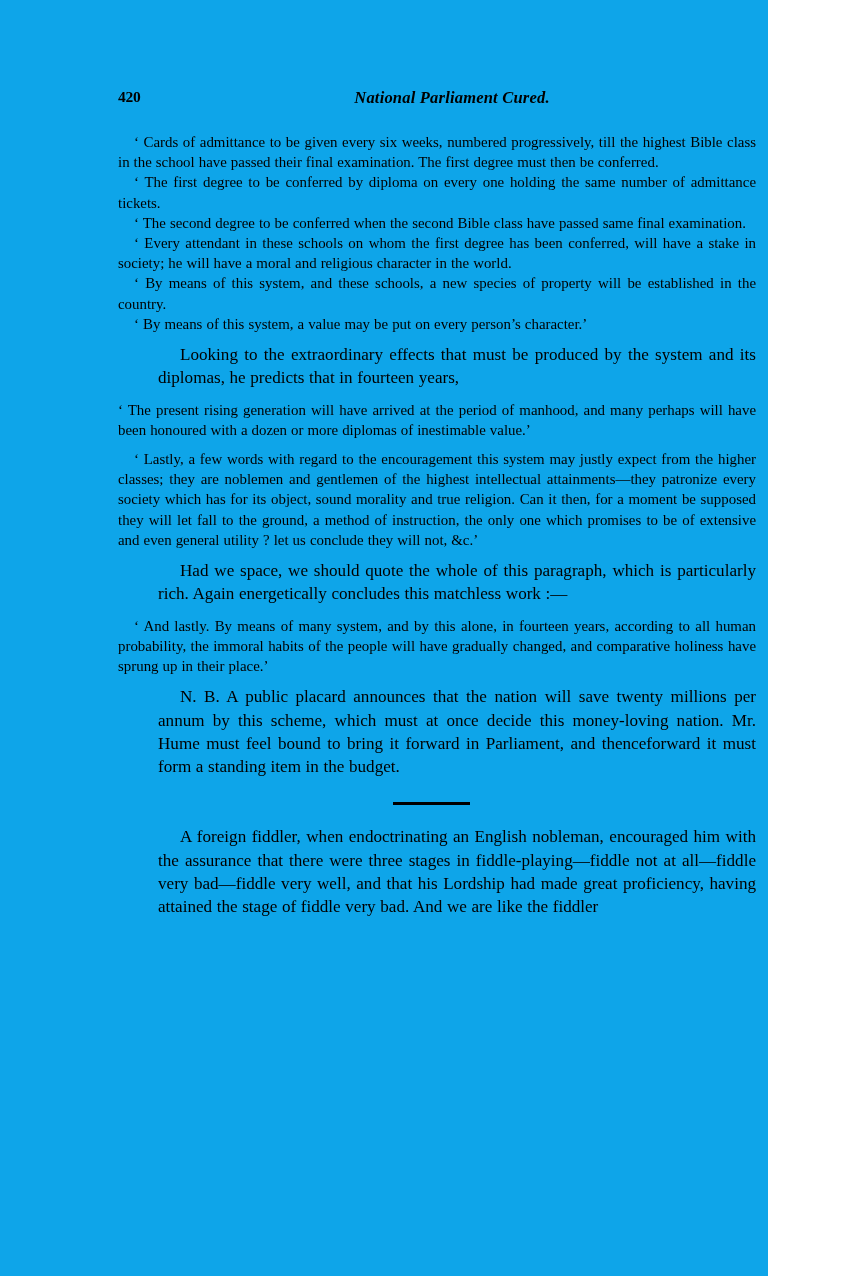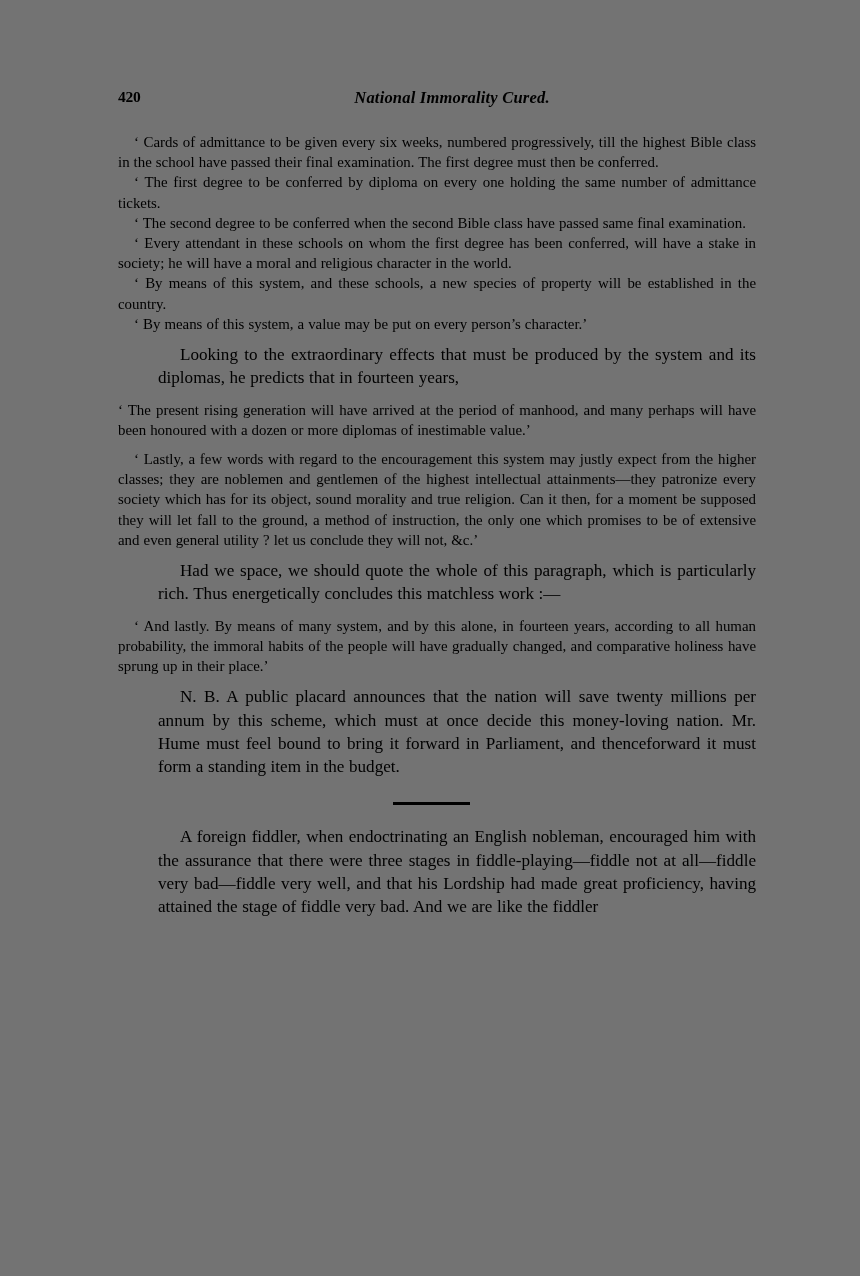--- a/index.html
+++ b/index.html
@@ -7,23 +7,23 @@
     margin: 0;
     padding: 0;
     background: #ffffff;
   }
   body {
     font-family: "Liberation Serif", "DejaVu Serif", serif;
     color: #000000;
   }
   .page {
     position: relative;
-    width: 860px;
+    width: 768px;
     height: 1276px;
-    background: #737373;
+    background: #0ea5e9;
     overflow: hidden;
     box-sizing: border-box;
   }
   .content {
     position: absolute;
     left: 118px;
     top: 88px;
     width: 638px;
   }
 
@@ -102,21 +102,21 @@
   }
 </style>
 </head>
 <body>
 
 <div class="page">
   <div class="content">
 
     <div class="running-head">
       <span class="folio">420</span>
-      <span class="head-title">National Immorality Cured.</span>
+      <span class="head-title">National Parliament Cured.</span>
     </div>
 
     <div class="blk quote-text quote-run">
       <p style="text-align-last: left;">‘ Cards of admittance to be given every six weeks, numbered progressively, till the highest Bible class in the school have passed their final examination.   The first degree must then be conferred.</p>
       <p style="text-align-last: left;">‘ The first degree to be conferred by diploma on every one holding the same number of admittance tickets.</p>
       <p style="text-align-last: left;">‘ The second degree to be conferred when the second Bible class have passed same final examination.</p>
       <p style="text-align-last: left;">‘ Every attendant in these schools on whom the first degree has been conferred, will have a stake in society; he will have a moral and religious character in the world.</p>
       <p style="text-align-last: left;">‘ By means of this system, and these schools, a new species of property will be established in the country.</p>
       <p style="text-align-last: left;">‘ By means of this system, a value may be put on every person’s character.’</p>
     </div>
@@ -128,21 +128,21 @@
     <div class="blk quote-text">
       <p class="flush" style="text-align-last: left;">‘ The present rising generation will have arrived at the period of manhood, and many perhaps will have been honoured with a dozen or more diplomas of inestimable value.’</p>
     </div>
 
 
     <div class="blk quote-text">
       <p style="text-align-last: left;">‘ Lastly, a few words with regard to the encouragement this system may justly expect from the higher classes; they are noblemen and gentlemen of the highest intellectual attainments—they patronize every society which has for its object, sound morality and true religion.   Can it then, for a moment be supposed they will let fall to the ground, a method of instruction, the only one which promises to be of extensive and even general utility ? let us conclude they will not, &amp;c.’</p>
     </div>
 
     <div class="blk body-text">
-      <p style="text-align-last: left;">Had we space, we should quote the whole of this paragraph, which is particularly rich.   Thus energetically concludes this matchless work :—</p>
+      <p style="text-align-last: left;">Had we space, we should quote the whole of this paragraph, which is particularly rich.   Again energetically concludes this matchless work :—</p>
     </div>
 
     <div class="blk quote-text">
       <p style="text-align-last: left;">‘ And lastly.   By means of many system, and by this alone, in fourteen years, according to all human probability, the immoral habits of the people will have gradually changed, and comparative holiness have sprung up in their place.’</p>
     </div>
 
     <div class="blk body-text">
       <p style="text-align-last: left;">N. B. A public placard announces that the nation will save twenty millions per annum by this scheme, which must at once decide this money-loving nation.   Mr. Hume must feel bound to bring it forward in Parliament, and thenceforward it must form a standing item in the budget.</p>
     </div>
 

